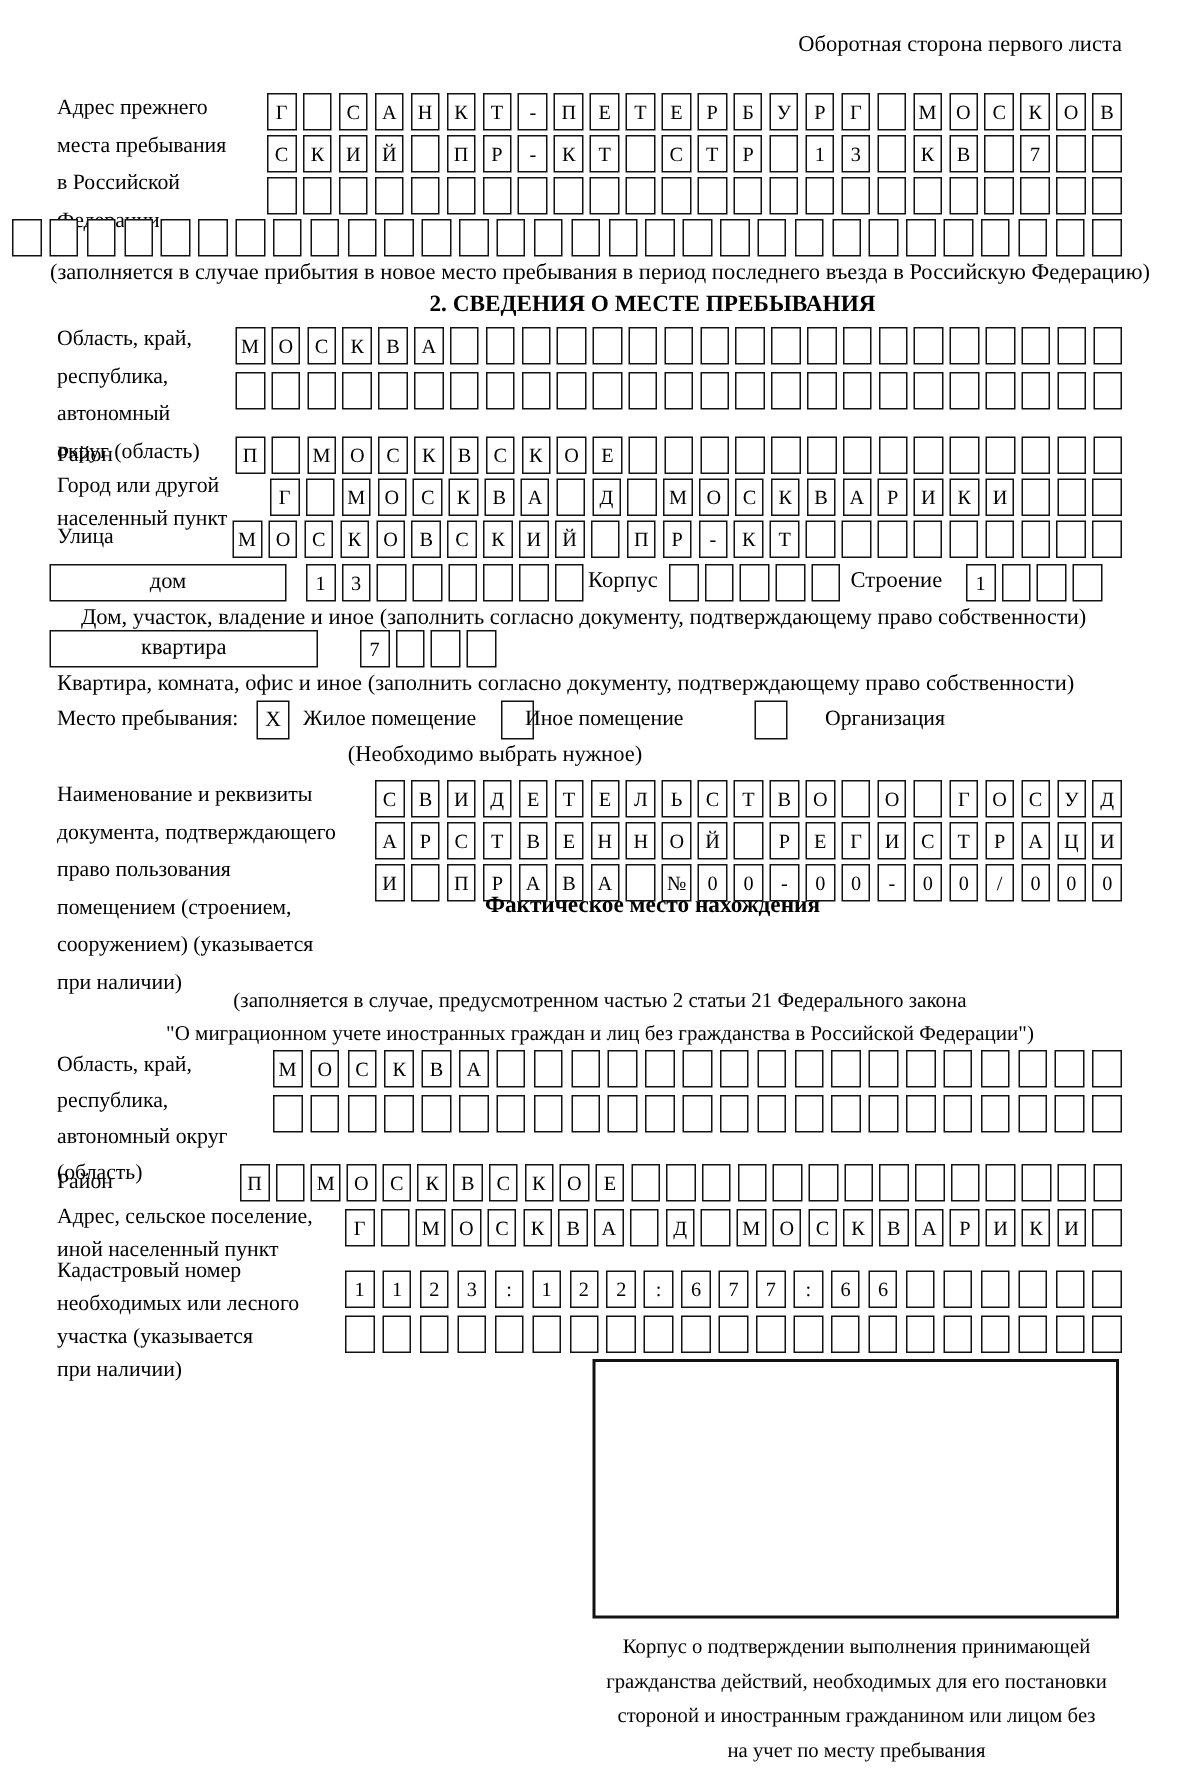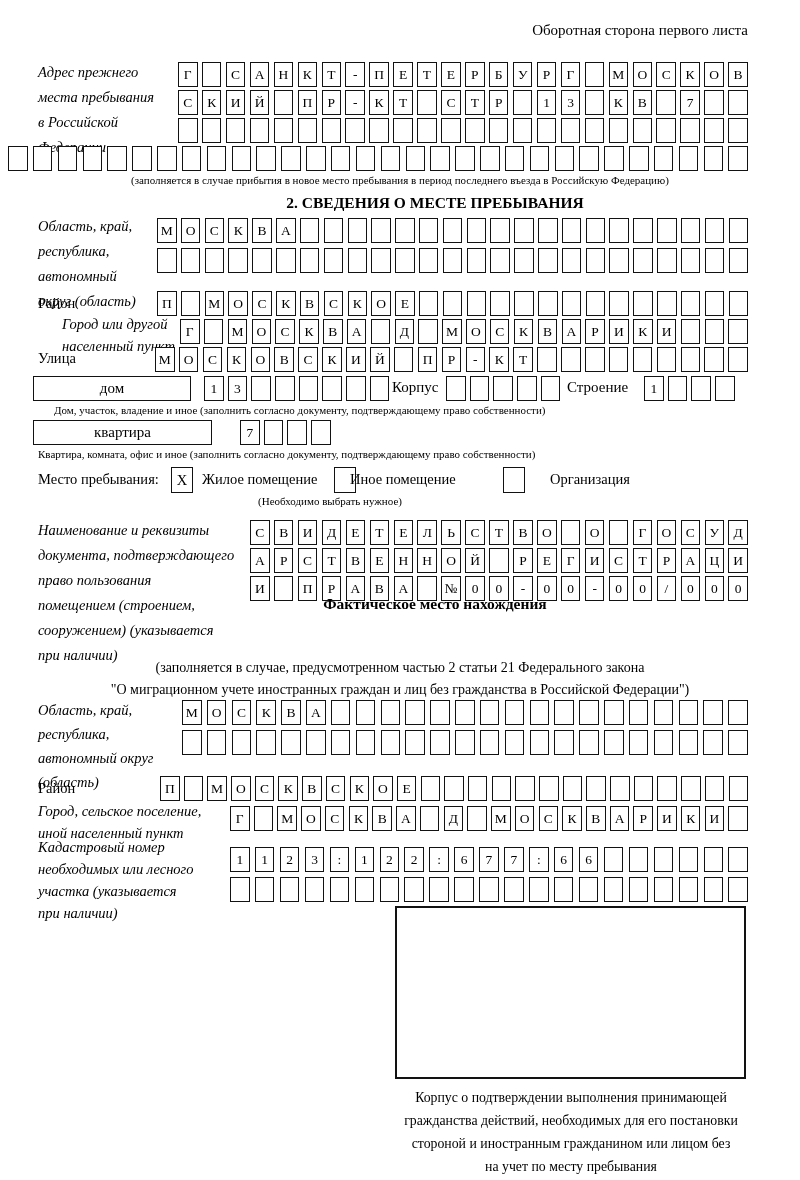--- a/index.html
+++ b/index.html
@@ -9,23 +9,23 @@
     font-family:"Liberation Serif", serif; color:#000;
   }
   .abs { position:absolute; }
   .boxrow { position:absolute; display:flex; justify-content:space-between; height:25px; }
   .cell {
     flex:none; width:19.5px; height:25px; border:1.8px solid #121212;
     display:flex; align-items:center; justify-content:center;
     font-size:13.5px; line-height:1; background:#fff;
   }
   .lblcol { font-size:14.5px; line-height:25px; }
-  .lblcol div { white-space:nowrap;font-style:italic; }
+  .lblcol div { white-space:nowrap; }
   .lbl { font-size:14.5px; white-space:nowrap; }
-  .cap { font-size:11px; white-space:nowrap; }
+  .cap { font-size:15px; white-space:nowrap; }
   .capwrap { font-size:13.5px; }
   .center { text-align:center; }
   .widebox {
     position:absolute; height:25px; border:1.8px solid #121212;
     display:flex; align-items:center; justify-content:center; font-size:15px; background:#fff;
   }
   .chk {
     position:absolute; width:22px; height:26px; border:1.8px solid #121212;
     display:flex; align-items:center; justify-content:center; font-size:14.5px; background:#fff;
   }
@@ -240,21 +240,21 @@
     <div class="cell"></div>
     <div class="cell"></div>
     <div class="cell"></div>
     <div class="cell"></div>
     <div class="cell"></div>
     <div class="cell"></div>
     <div class="cell"></div>
     <div class="cell"></div>
   </div>
 
-<div class="abs lblcol" style="left:38px; top:313px; line-height:22px;margin-left:24px;">
+<div class="abs lblcol" style="left:38px; top:313px; line-height:22px;">
   <div>Город или другой</div>
   <div>населенный пункт</div>
 </div>
 <div class="boxrow" style="left:180px; top:319px; right:52px;">
     <div class="cell">Г</div>
     <div class="cell"></div>
     <div class="cell">М</div>
     <div class="cell">О</div>
     <div class="cell">С</div>
     <div class="cell">К</div>
@@ -515,21 +515,21 @@
     <div class="cell"></div>
     <div class="cell"></div>
     <div class="cell"></div>
     <div class="cell"></div>
     <div class="cell"></div>
     <div class="cell"></div>
     <div class="cell"></div>
   </div>
 
 <div class="abs lblcol" style="left:38px; top:800px; line-height:22px;">
-  <div>Город, сельское поселение,</div>
+  <div>Адрес, сельское поселение,</div>
   <div>иной населенный пункт</div>
 </div>
 <div class="boxrow" style="left:230px; top:806px; right:52px;">
     <div class="cell">Г</div>
     <div class="cell"></div>
     <div class="cell">М</div>
     <div class="cell">О</div>
     <div class="cell">С</div>
     <div class="cell">К</div>
     <div class="cell">В</div>

